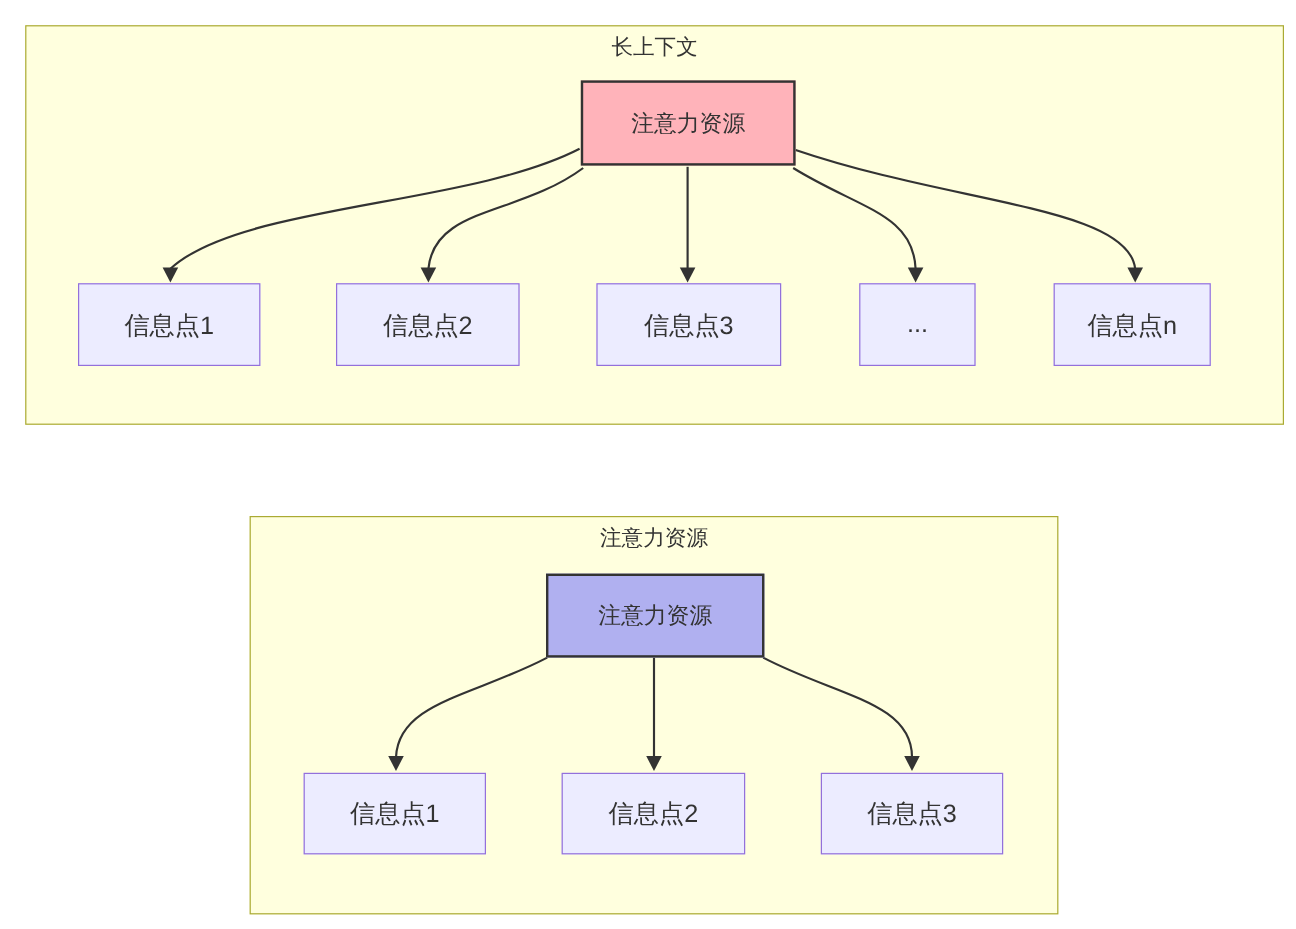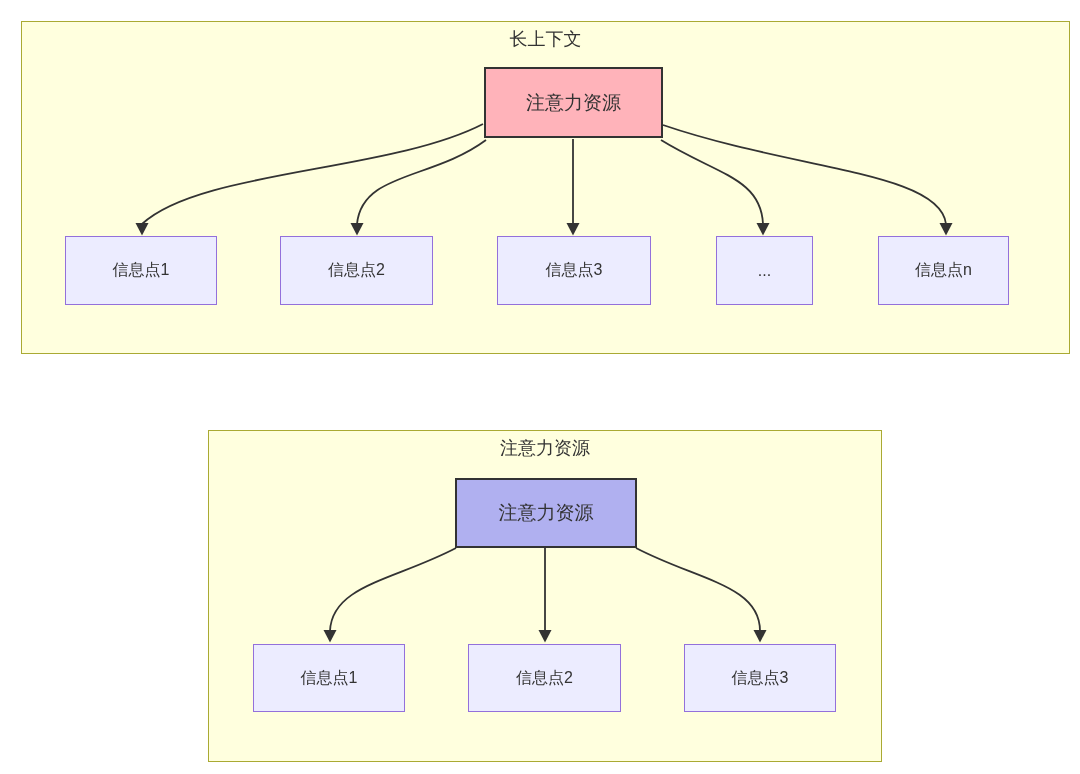--- a/index.html
+++ b/index.html
@@ -52,21 +52,21 @@
   .attention.long  { background: var(--attention-long-fill, #ffb3ba); }
   .attention.short { background: var(--attention-short-fill, #b0b0f0); }
   .node {
     position: absolute;
     background: var(--node-fill, #ececff);
     border: 1.4px solid var(--node-border, #9370db);
     box-sizing: border-box;
     display: flex;
     align-items: center;
     justify-content: center;
-    font-size: 16px;
+    font-size: 21px;
   }
 </style>
 </head>
 <body>
 
 <div class="canvas">
 
   <div class="cluster" style="left:21px; top:21px; width:1049px; height:333px;">
     <div class="cluster-title">长上下文</div>
   </div>

